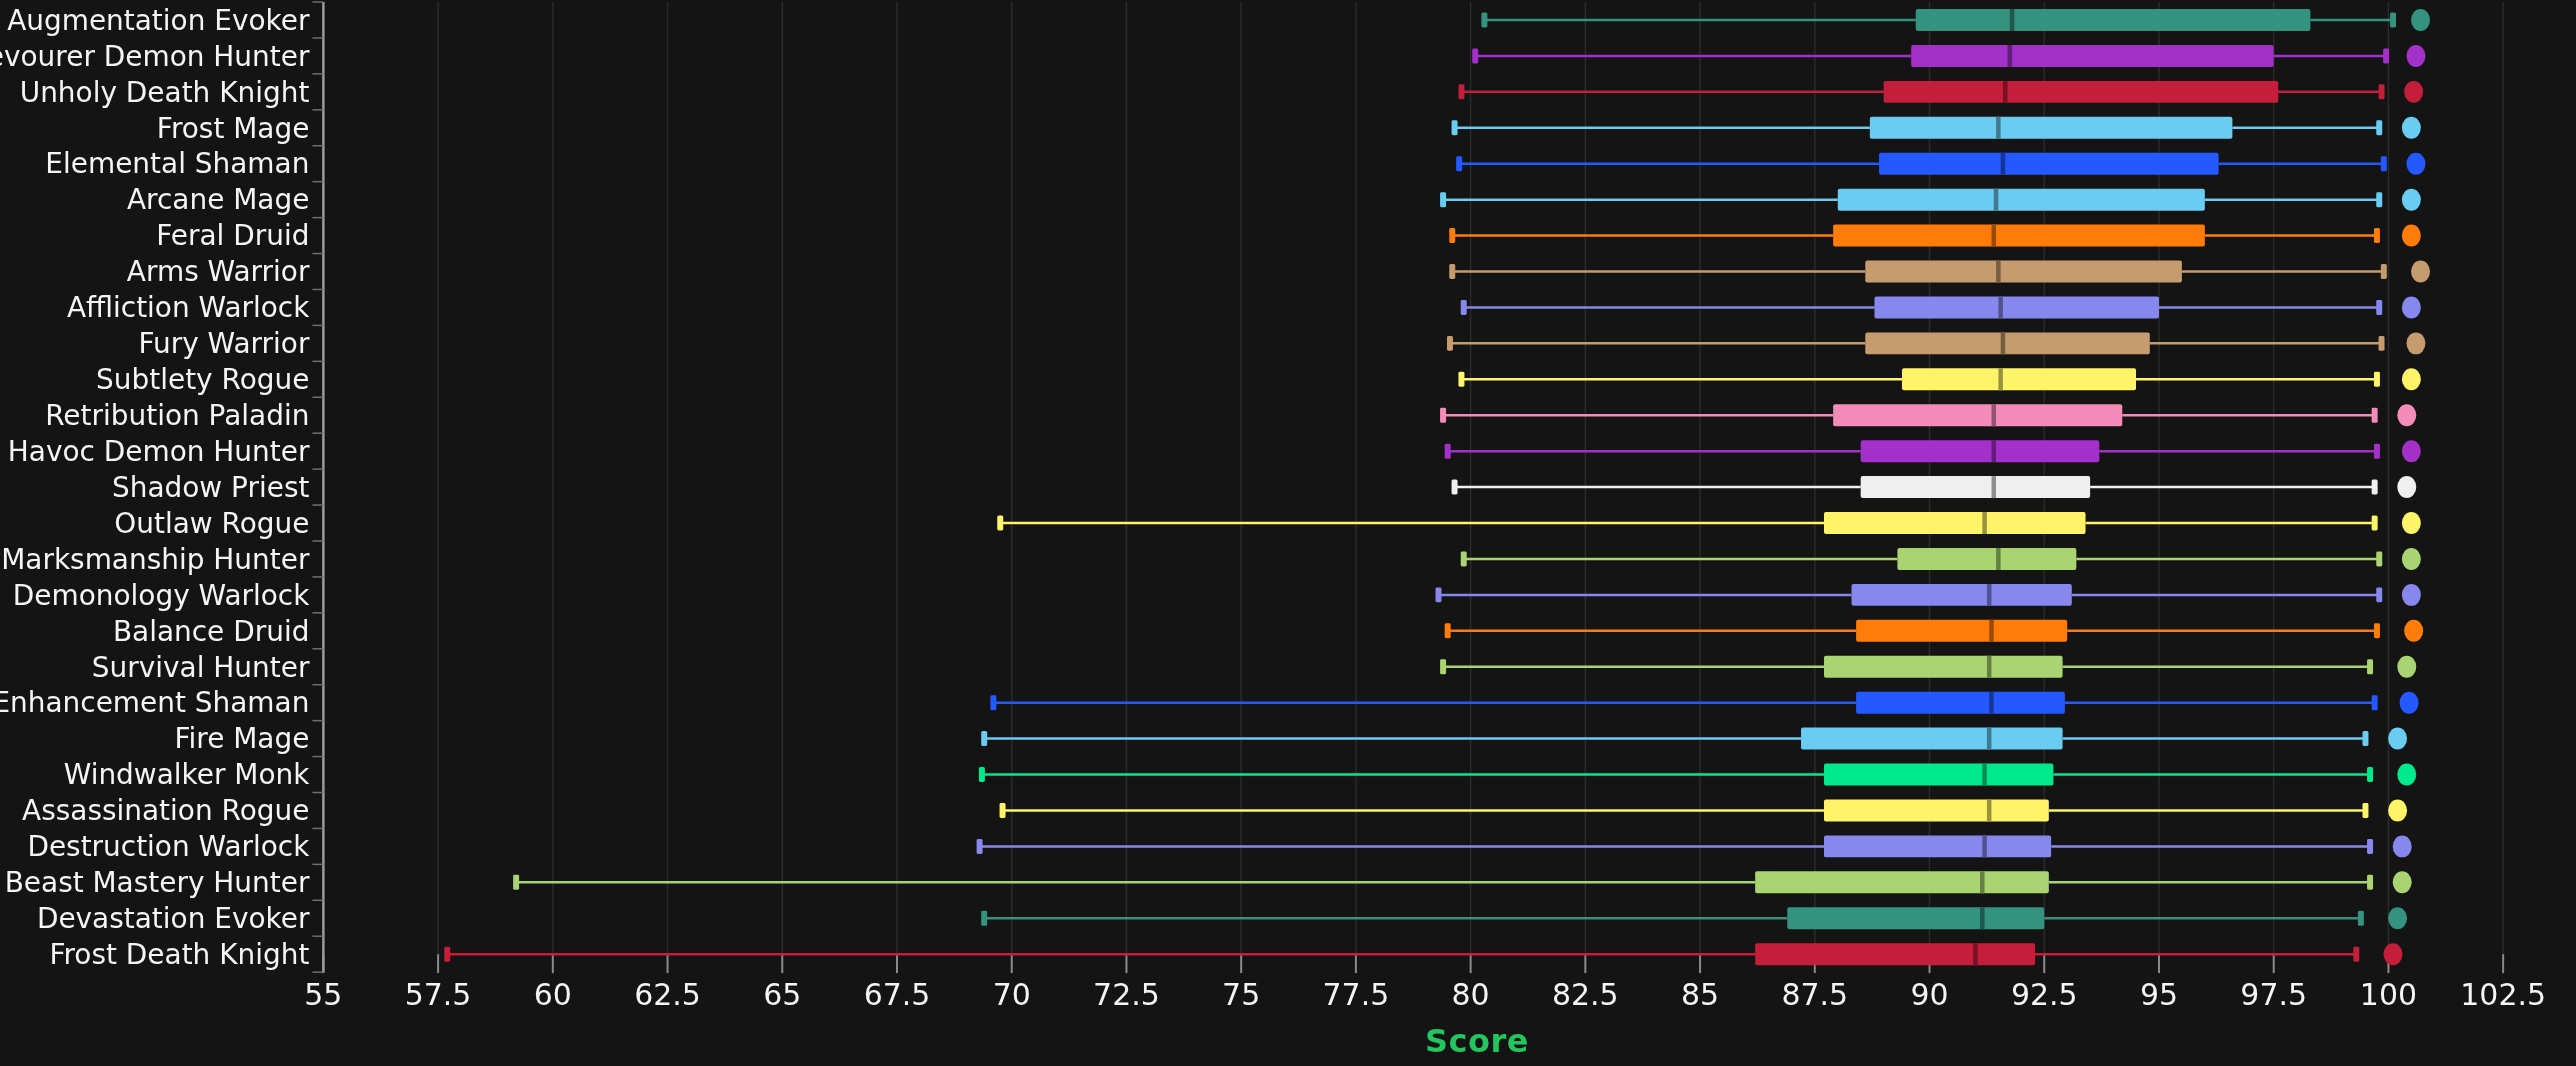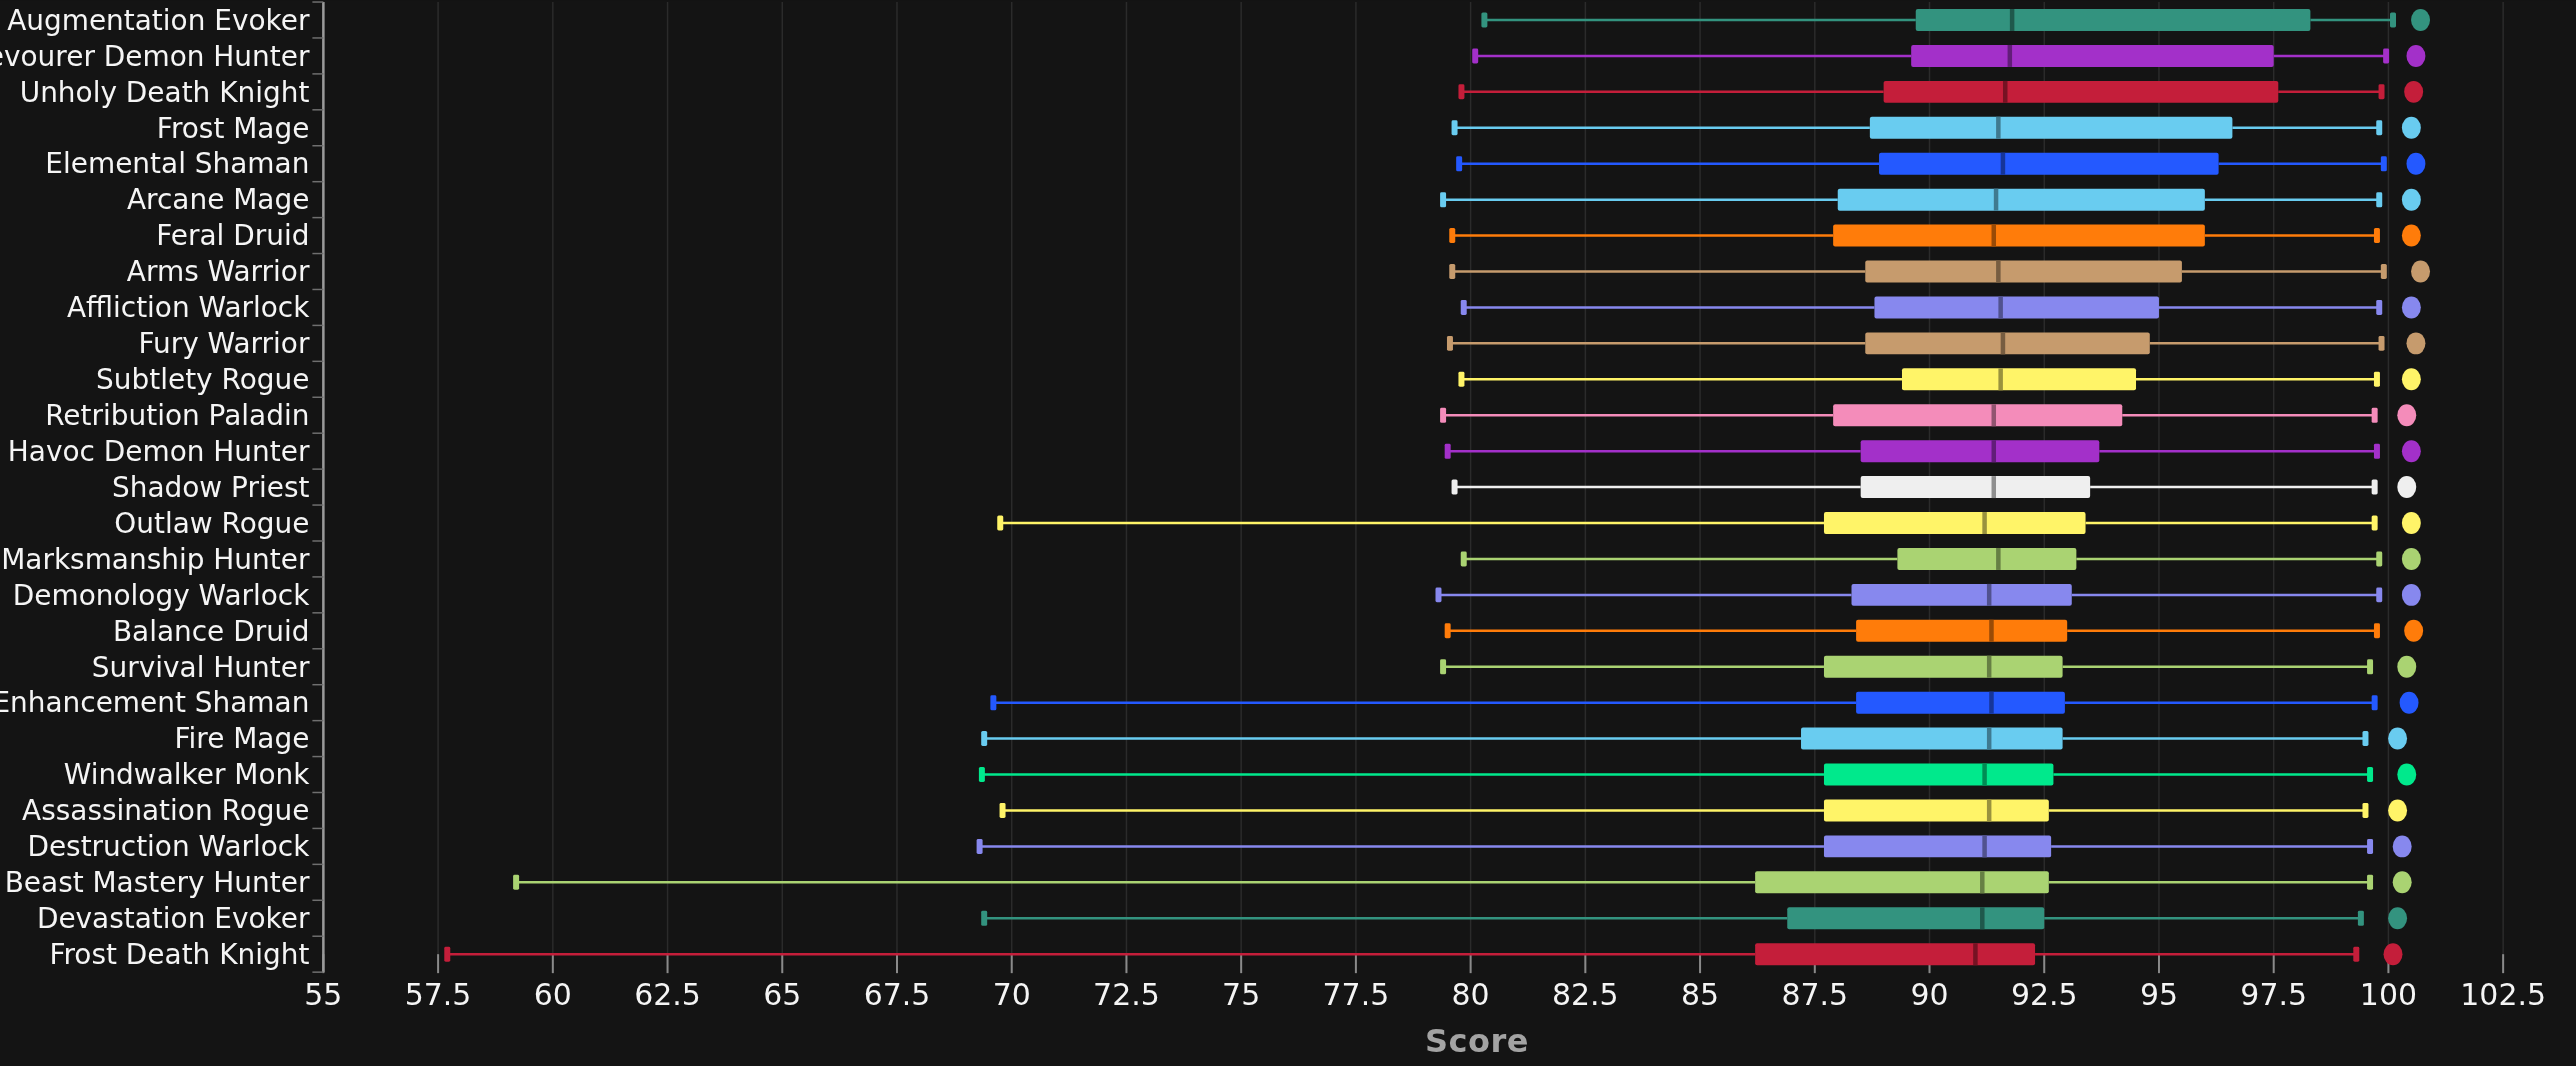--- a/index.html
+++ b/index.html
@@ -1,21 +1,21 @@
 <!DOCTYPE html>
 <html><head>
 <meta charset="utf-8">
 <style>
   html,body{margin:0;padding:0;background:#141414;}
   body{width:2576px;height:1067px;overflow:hidden;
        font-family:"DejaVu Sans","Liberation Sans",sans-serif;}
   .chart-wrap{position:relative;width:2576px;height:1067px;background:#141414;}
   svg{position:absolute;left:0;top:0;}
   .axis-title{position:absolute;left:1397px;top:1022px;width:160px;text-align:center;
-              color:#a3a3a3;font-size:32px;font-weight:bold;letter-spacing:0.5px;}
+              color:#22c55e;font-size:32px;font-weight:bold;letter-spacing:0.5px;}
   text{font-family:"DejaVu Sans","Liberation Sans",sans-serif;}
 </style>
 </head>
 <body>
 
 <div class="chart-wrap">
   <svg id="chart-svg" width="2576" height="1067" viewBox="0 0 2581 1069">
       <rect x="0" y="0" width="2581" height="1069" fill="#141414"></rect>
       <line x1="324" y1="2" x2="324" y2="974" stroke="#2b2b2b" stroke-width="1.5"></line>
       <line x1="324" y1="956" x2="324" y2="975" stroke="#8a8a8a" stroke-width="2"></line>

